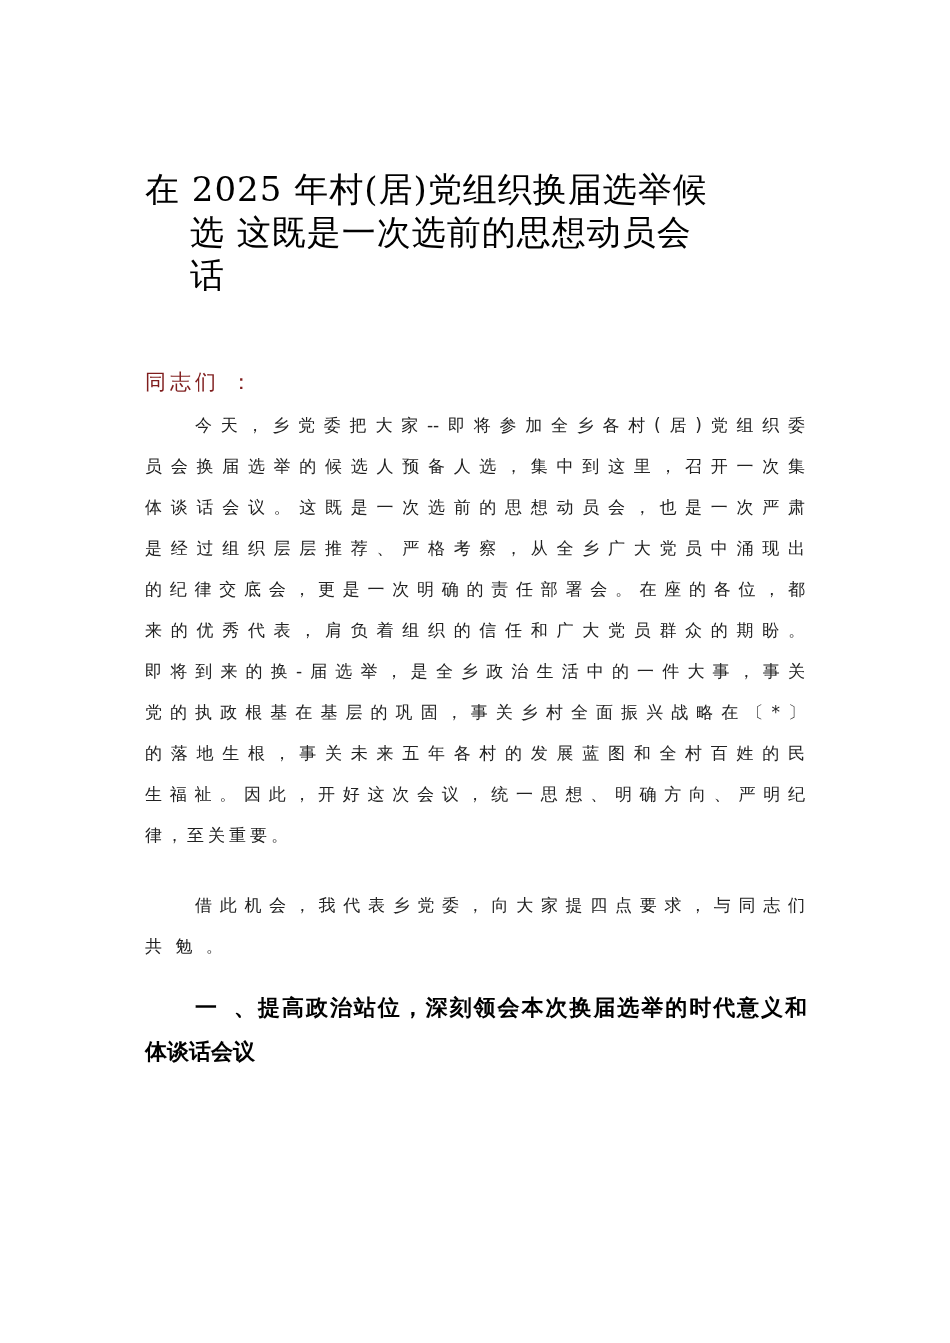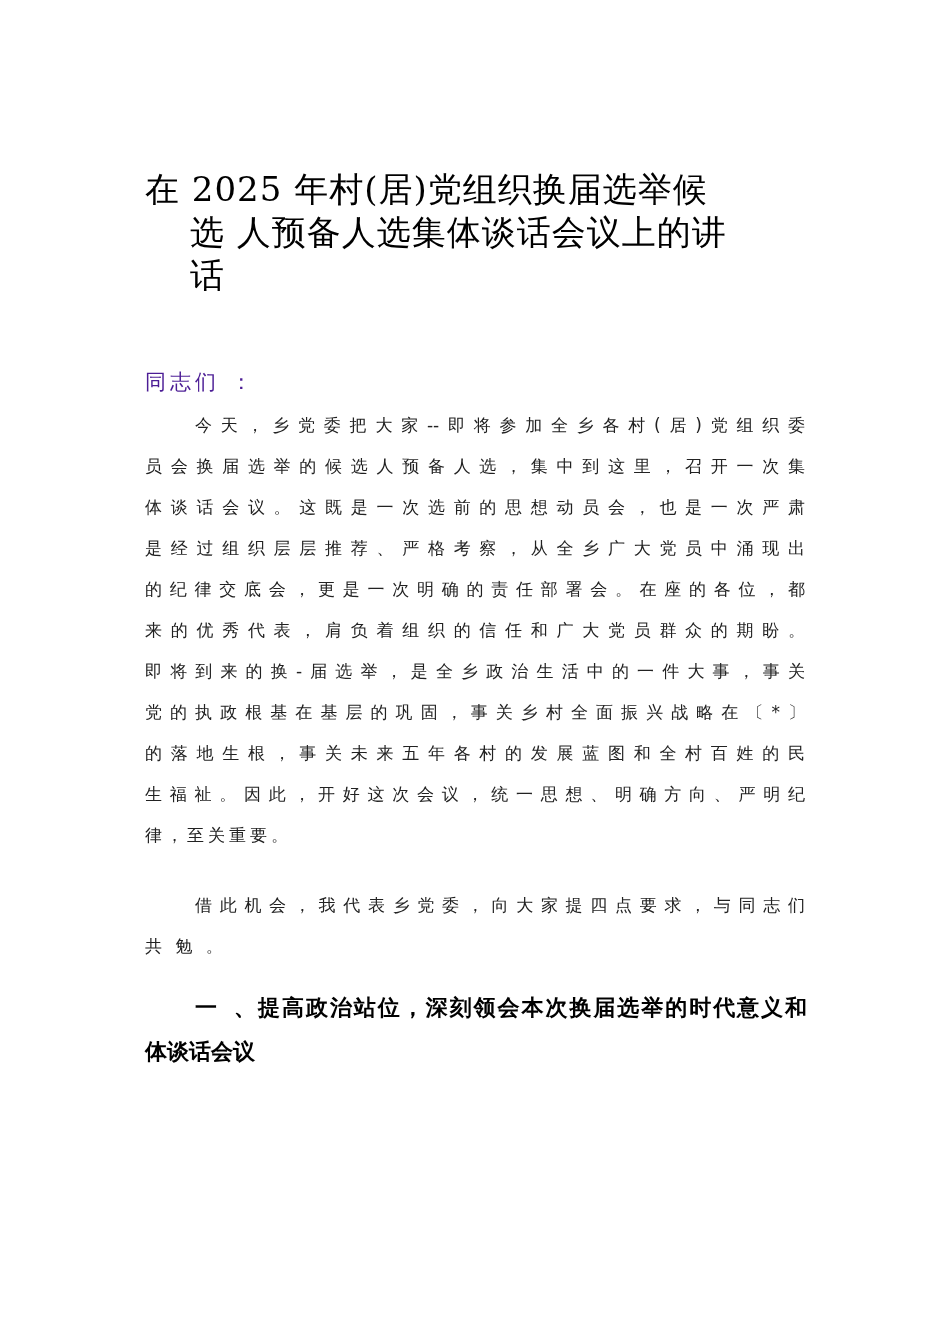--- a/index.html
+++ b/index.html
@@ -8,21 +8,21 @@
   .page { position: absolute; left: 0; top: 0; width: 814px; height: 1343px; background: #ffffff; }
 
   .title { position: absolute; left: 145px; top: 168px; width: 640px;
            font-family: "DejaVu Serif", "Liberation Serif", serif;
            font-size: 34px; line-height: 43px; color: #000; letter-spacing: 1px; }
   .title .tline { display: block; white-space: nowrap; }
   .title .tline.indent { padding-left: 45px; }
 
   .salutation { position: absolute; left: 145px; top: 368px;
                 font-family: "DejaVu Sans", "Liberation Sans", sans-serif;
-                font-size: 21px; line-height: 28px; color: #4c1d95; letter-spacing: 4px; }
+                font-size: 21px; line-height: 28px; color: #7f1d1d; letter-spacing: 4px; }
 
   .para { position: absolute; left: 145px; width: 660px;
           font-family: "DejaVu Sans", "Liberation Sans", sans-serif;
           font-size: 17px; line-height: 41px; color: #222; }
   .para .pline { display: block; white-space: nowrap; text-align: justify;
                  text-align-last: justify; height: 41px; }
   .para .pline.first { padding-left: 50px; }
   .para .pline.last { text-align-last: left; letter-spacing: 4px; }
 
   .heading { position: absolute; left: 145px; width: 662px; top: 988px;
@@ -31,21 +31,21 @@
   .heading .hline { display: block; white-space: nowrap; }
   .heading .hline.first { padding-left: 50px; text-align: justify; text-align-last: justify; }
 </style>
 </head>
 <body>
 
 <div class="page">
 
   <div class="title">
     <span class="tline">在 2025 年村(居)党组织换届选举候</span>
-    <span class="tline indent">选  人预备人选集体谈话会议上的讲</span>
+    <span class="tline indent">选  这既是一次选前的思想动员会</span>
     <span class="tline indent">话</span>
   </div>
 
   <div class="salutation">同志们 ：</div>
 
   <div class="para" style="top:405px;">
     <span class="pline first">今天，乡党委把大家--即将参加全乡各村(居)党组织委</span>
     <span class="pline">员会换届选举的候选人预备人选，集中到这里，召开一次集</span>
     <span class="pline">体谈话会议。这既是一次选前的思想动员会，也是一次严肃</span>
     <span class="pline">是经过组织层层推荐、严格考察，从全乡广大党员中涌现出</span>

